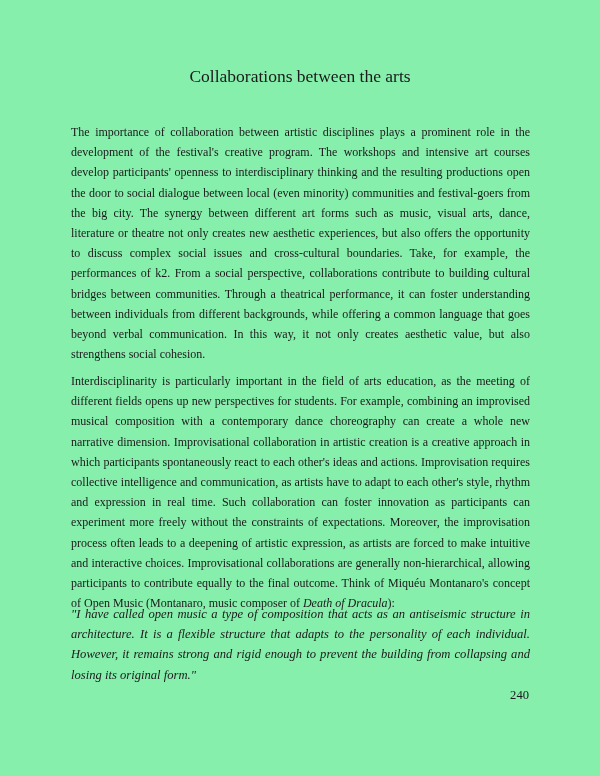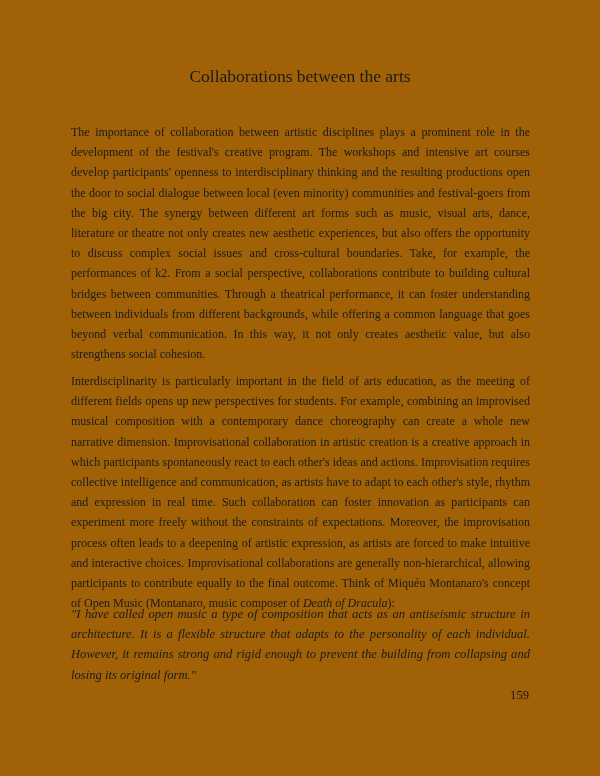--- a/index.html
+++ b/index.html
@@ -13,21 +13,21 @@
     position: relative;
     overflow: hidden;
     font-family: "Liberation Serif", "DejaVu Serif", serif;
     color: #1a1a1a;
   }
   .page {
     position: absolute;
     left: 0; top: 0;
     width: 600px;
     height: 776px;
-    background: #a16207;
+    background: #86efac;
   }
   .title {
     position: absolute;
     top: 66px;
     left: 0;
     width: 600px;
     text-align: center;
     font-size: 17.5px;
     color: #1a1a1a;
     margin: 0;
@@ -68,14 +68,14 @@
 
 <div class="page">
   <h1 class="title">Collaborations between the arts</h1>
 
   <p class="body-text p1">The importance of collaboration between artistic disciplines plays a prominent role in the development of the festival's creative program. The workshops and intensive art courses develop participants' openness to interdisciplinary thinking and the resulting productions open the door to social dialogue between local (even minority) communities and festival-goers from the big city. The synergy between different art forms such as music, visual arts, dance, literature or theatre not only creates new aesthetic experiences, but also offers the opportunity to discuss complex social issues and cross-cultural boundaries. Take, for example, the performances of k2. From a social perspective, collaborations contribute to building cultural bridges between communities. Through a theatrical performance, it can foster understanding between individuals from different backgrounds, while offering a common language that goes beyond verbal communication. In this way, it not only creates aesthetic value, but also strengthens social cohesion.</p>
 
   <p class="body-text p2"><span>Interdisciplinarity is particularly important in the field of arts education, as the meeting of different fields opens up new perspectives for students. For example, combining an improvised musical composition with a contemporary dance choreography can create a whole new narrative dimension. Improvisational collaboration in artistic creation is a creative approach in which participants spontaneously react to each other's ideas and actions. Improvisation requires collective intelligence and communication, as artists have to adapt to each other's style, rhythm and expression in real time. Such collaboration can foster innovation as participants can experiment more freely without the constraints of expectations. Moreover, the improvisation process often leads to a deepening of artistic expression, as artists are forced to make intuitive and interactive choices. Improvisational collaborations are generally non-hierarchical, allowing participants to contribute equally to the final outcome. Think of Miquéu Montanaro's concept of Open Music (Montanaro, music composer of </span><span class="inline-italic">Death of Dracula</span><span>):</span></p>
 
   <p class="quote">"I have called open music a type of composition that acts as an antiseismic structure in architecture. It is a flexible structure that adapts to the personality of each individual. However, it remains strong and rigid enough to prevent the building from collapsing and losing its original form."</p>
 
-  <div class="page-number">159</div>
+  <div class="page-number">240</div>
 </div>
 
 </body></html>

